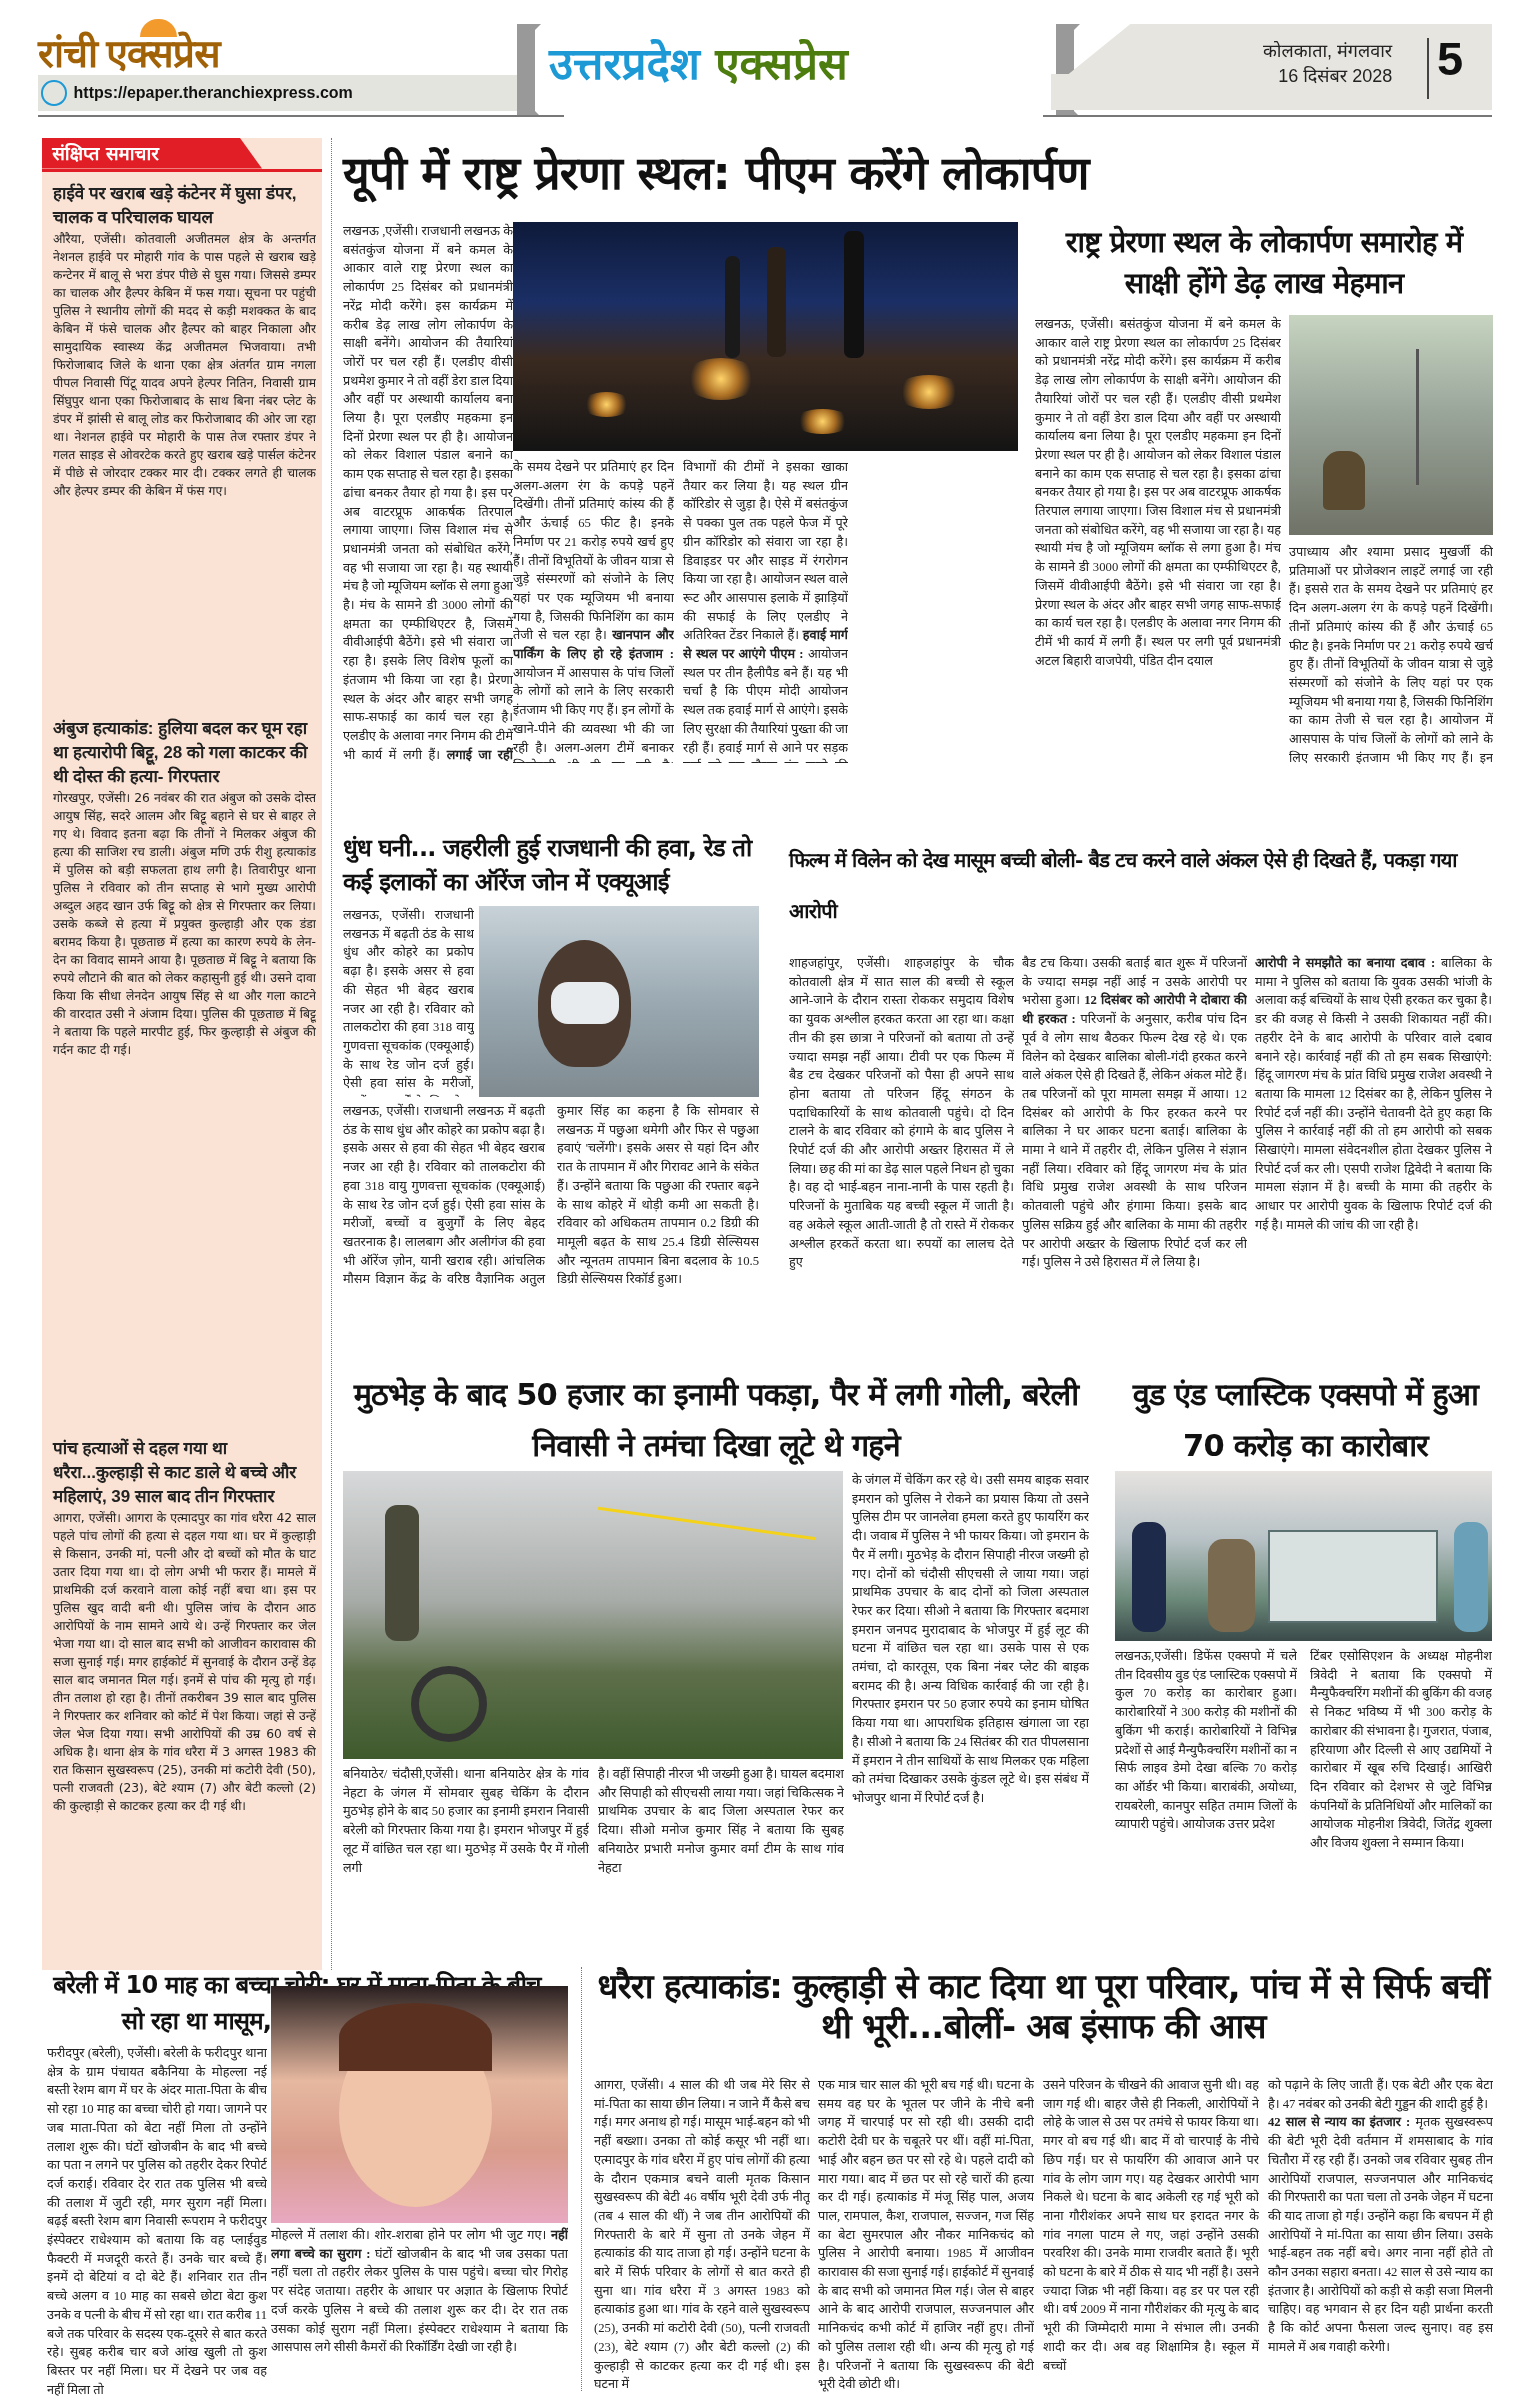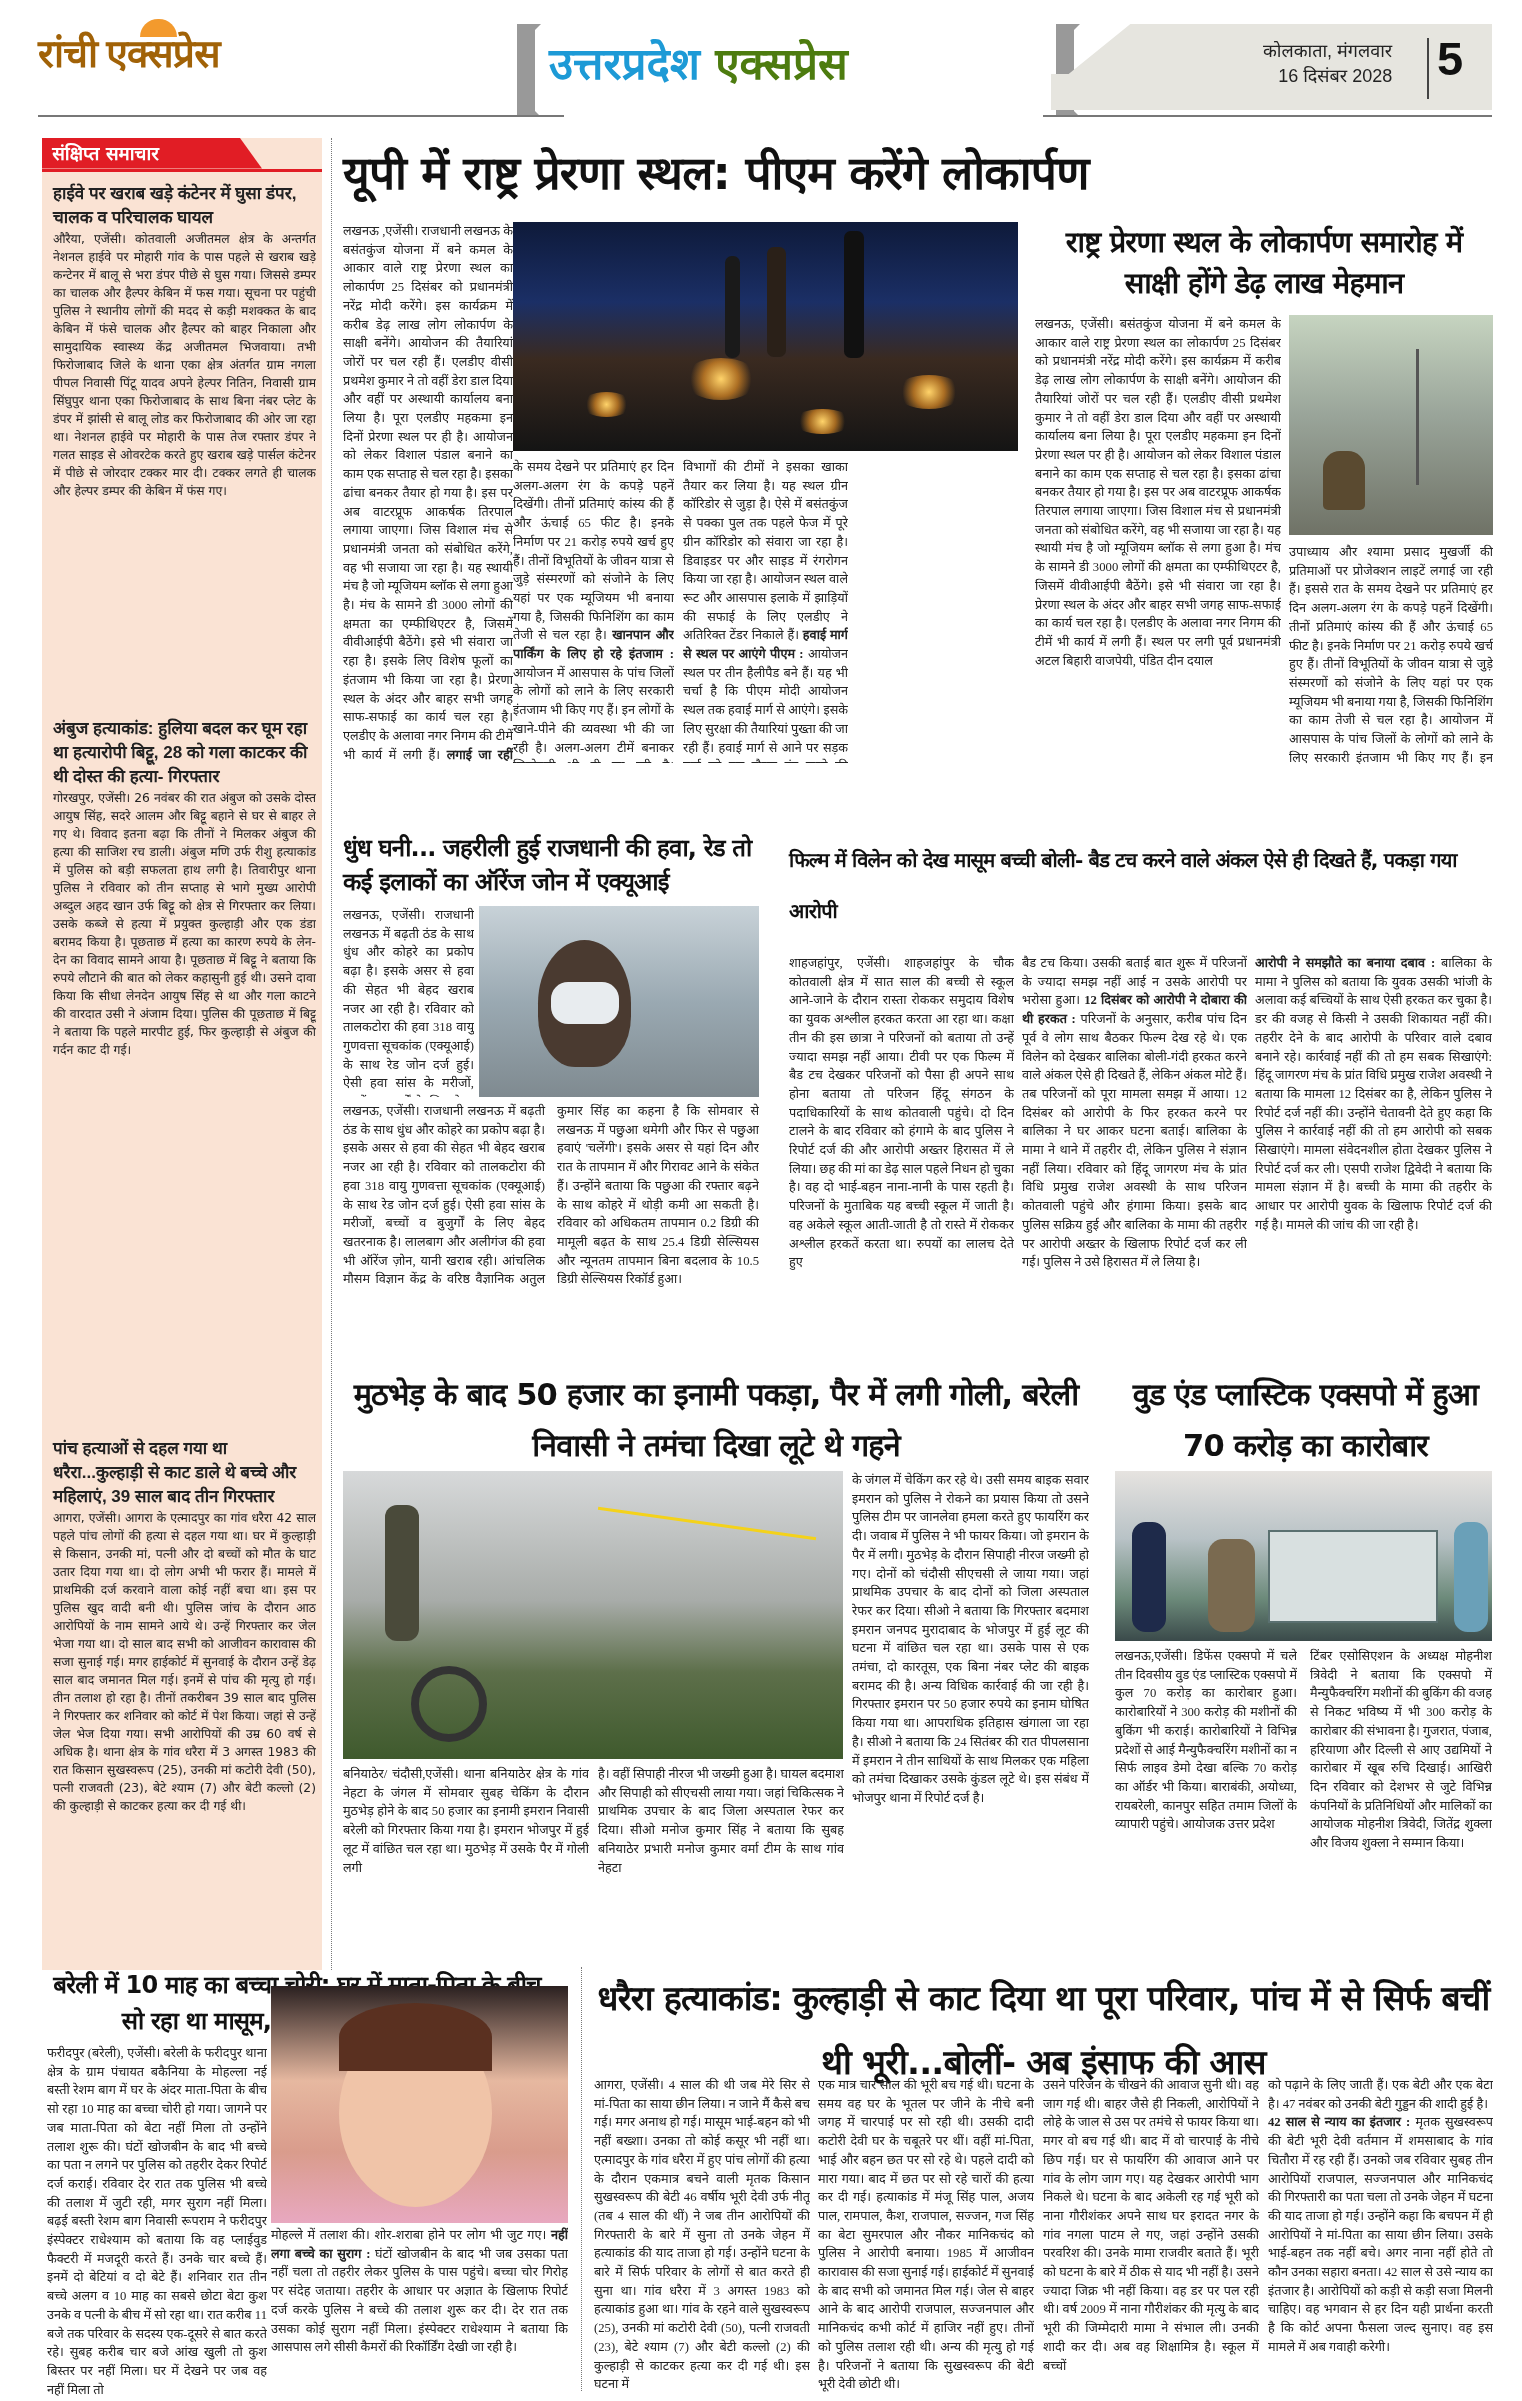--- a/index.html
+++ b/index.html
@@ -33,20 +33,24 @@
 .forest{background:linear-gradient(180deg,#d7d9da 0%,#a8aca9 45%,#5d6f4a 70%,#3f5a2d 100%)}
 .expo{background:linear-gradient(180deg,#e6e3e0 0%,#b8c2c6 40%,#6c8a7a 75%,#3a4a4a 100%)}
 .child{background:linear-gradient(180deg,#2a2020 0%,#e6b8a0 40%,#d99c8c 70%,#e8a8c0 100%)}
 </style>
 </head>
 <body>
 
 <div class="abs masthead">
   <div class="abs logo-sun"></div>
   <div class="abs logo">रांची एक्सप्रेस</div>
+  <div class="abs urlbar">
+    <span class="ico"></span>
+    <span>https://epaper.theranchiexpress.com</span>
+  </div>
   <div class="abs bracket" style="left:517px;top:24px"></div>
   <div class="abs section-title">
     <span class="a">उत्तरप्रदेश</span>
     <span class="b">एक्सप्रेस</span>
   </div>
   <div class="abs bracket" style="left:1056px;top:24px"></div>
   <div class="abs datebox"></div>
   <div class="abs datetext">
     <div>कोलकाता, मंगलवार</div>
     <div>16 दिसंबर 2028</div>
@@ -158,21 +162,21 @@
   <div class="abs" style="left:68px;top:34px;width:153px;height:187px;background:#f0c4a8;border-radius:50%"></div>
   <div class="abs" style="left:68px;top:17px;width:153px;height:68px;background:#5a3020;border-radius:50% 50% 0 0"></div>
 </div>
 <div class="abs col" style="left:271px;top:2226px;width:297px;height:170px;overflow:hidden">
   <span>मोहल्ले में तलाश की। शोर-शराबा होने पर लोग भी जुट गए।</span>
   <b>नहीं लगा बच्चे का सुराग :</b>
   <span>घंटों खोजबीन के बाद भी जब उसका पता नहीं चला तो तहरीर लेकर पुलिस के पास पहुंचे। बच्चा चोर गिरोह पर संदेह जताया। तहरीर के आधार पर अज्ञात के खिलाफ रिपोर्ट दर्ज करके पुलिस ने बच्चे की तलाश शुरू कर दी। देर रात तक उसका कोई सुराग नहीं मिला। इंस्पेक्टर राधेश्याम ने बताया कि आसपास लगे सीसी कैमरों की रिकॉर्डिंग देखी जा रही है।</span>
 </div>
 <div class="abs vdots" style="left:581px;top:1967px;height:424px"></div>
 
-<div class="abs h1" style="left:594px;top:1966px;width:899px;font-size:34px;line-height:64px;text-align:center">धरैरा हत्याकांड: कुल्हाड़ी से काट दिया था पूरा परिवार, पांच में से सिर्फ बचीं थी भूरी...बोलीं- अब इंसाफ की आस</div>
+<div class="abs h1" style="left:594px;top:1966px;width:899px;font-size:34px;line-height:40px;text-align:center">धरैरा हत्याकांड: कुल्हाड़ी से काट दिया था पूरा परिवार, पांच में से सिर्फ बचीं थी भूरी...बोलीं- अब इंसाफ की आस</div>
 <div class="abs col" style="left:594px;top:2076px;width:216px;height:322px;overflow:hidden">आगरा, एजेंसी। 4 साल की थी जब मेरे सिर से मां-पिता का साया छीन लिया। न जाने मैं कैसे बच गई। मगर अनाथ हो गई। मासूम भाई-बहन को भी नहीं बख्शा। उनका तो कोई कसूर भी नहीं था। एत्मादपुर के गांव धरैरा में हुए पांच लोगों की हत्या के दौरान एकमात्र बचने वाली मृतक किसान सुखस्वरूप की बेटी 46 वर्षीय भूरी देवी उर्फ नीतू (तब 4 साल की थीं) ने जब तीन आरोपियों की गिरफ्तारी के बारे में सुना तो उनके जेहन में हत्याकांड की याद ताजा हो गई। उन्होंने घटना के बारे में सिर्फ परिवार के लोगों से बात करते ही सुना था। गांव धरैरा में 3 अगस्त 1983 को हत्याकांड हुआ था। गांव के रहने वाले सुखस्वरूप (25), उनकी मां कटोरी देवी (50), पत्नी राजवती (23), बेटे श्याम (7) और बेटी कल्लो (2) की कुल्हाड़ी से काटकर हत्या कर दी गई थी। इस घटना में</div>
 <div class="abs col" style="left:818px;top:2076px;width:216px;height:322px;overflow:hidden">एक मात्र चार साल की भूरी बच गई थी। घटना के समय वह घर के भूतल पर जीने के नीचे बनी जगह में चारपाई पर सो रही थी। उसकी दादी कटोरी देवी घर के चबूतरे पर थीं। वहीं मां-पिता, भाई और बहन छत पर सो रहे थे। पहले दादी को मारा गया। बाद में छत पर सो रहे चारों की हत्या कर दी गई। हत्याकांड में मंजू सिंह पाल, अजय पाल, रामपाल, कैश, राजपाल, सज्जन, गज सिंह का बेटा सुमरपाल और नौकर मानिकचंद को पुलिस ने आरोपी बनाया। 1985 में आजीवन कारावास की सजा सुनाई गई। हाईकोर्ट में सुनवाई के बाद सभी को जमानत मिल गई। जेल से बाहर आने के बाद आरोपी राजपाल, सज्जनपाल और मानिकचंद कभी कोर्ट में हाजिर नहीं हुए। तीनों को पुलिस तलाश रही थी। अन्य की मृत्यु हो गई है। परिजनों ने बताया कि सुखस्वरूप की बेटी भूरी देवी छोटी थी।</div>
 <div class="abs col" style="left:1043px;top:2076px;width:216px;height:322px;overflow:hidden">उसने परिजन के चीखने की आवाज सुनी थी। वह जाग गई थी। बाहर जैसे ही निकली, आरोपियों ने लोहे के जाल से उस पर तमंचे से फायर किया था। मगर वो बच गई थी। बाद में वो चारपाई के नीचे छिप गई। घर से फायरिंग की आवाज आने पर गांव के लोग जाग गए। यह देखकर आरोपी भाग निकले थे। घटना के बाद अकेली रह गई भूरी को नाना गौरीशंकर अपने साथ घर इरादत नगर के गांव नगला पाटम ले गए, जहां उन्होंने उसकी परवरिश की। उनके मामा राजवीर बताते हैं। भूरी को घटना के बारे में ठीक से याद भी नहीं है। उसने ज्यादा जिक्र भी नहीं किया। वह डर पर पल रही थी। वर्ष 2009 में नाना गौरीशंकर की मृत्यु के बाद भूरी की जिम्मेदारी मामा ने संभाल ली। उनकी शादी कर दी। अब वह शिक्षामित्र है। स्कूल में बच्चों</div>
 <div class="abs col" style="left:1268px;top:2076px;width:225px;height:322px;overflow:hidden">
   <span>को पढ़ाने के लिए जाती हैं। एक बेटी और एक बेटा है। 47 नवंबर को उनकी बेटी गुड्डन की शादी हुई है।</span><br>
   <b>42 साल से न्याय का इंतजार :</b>
   <span>मृतक सुखस्वरूप की बेटी भूरी देवी वर्तमान में शमसाबाद के गांव चितौरा में रह रही हैं। उनको जब रविवार सुबह तीन आरोपियों राजपाल, सज्जनपाल और मानिकचंद की गिरफ्तारी का पता चला तो उनके जेहन में घटना की याद ताजा हो गई। उन्होंने कहा कि बचपन में ही आरोपियों ने मां-पिता का साया छीन लिया। उसके भाई-बहन तक नहीं बचे। अगर नाना नहीं होते तो कौन उनका सहारा बनता। 42 साल से उसे न्याय का इंतजार है। आरोपियों को कड़ी से कड़ी सजा मिलनी चाहिए। वह भगवान से हर दिन यही प्रार्थना करती है कि कोर्ट अपना फैसला जल्द सुनाए। वह इस मामले में अब गवाही करेगी।</span>
 </div>
 
 

